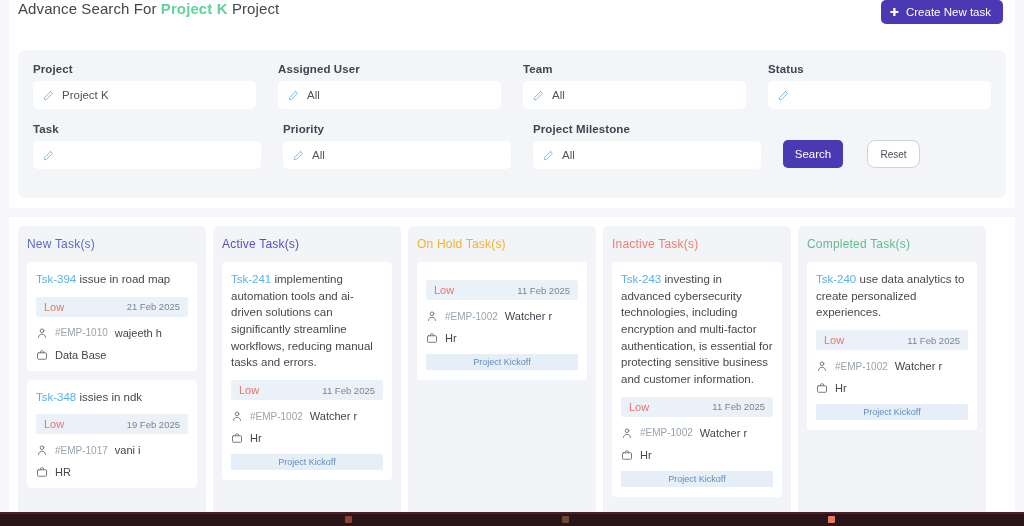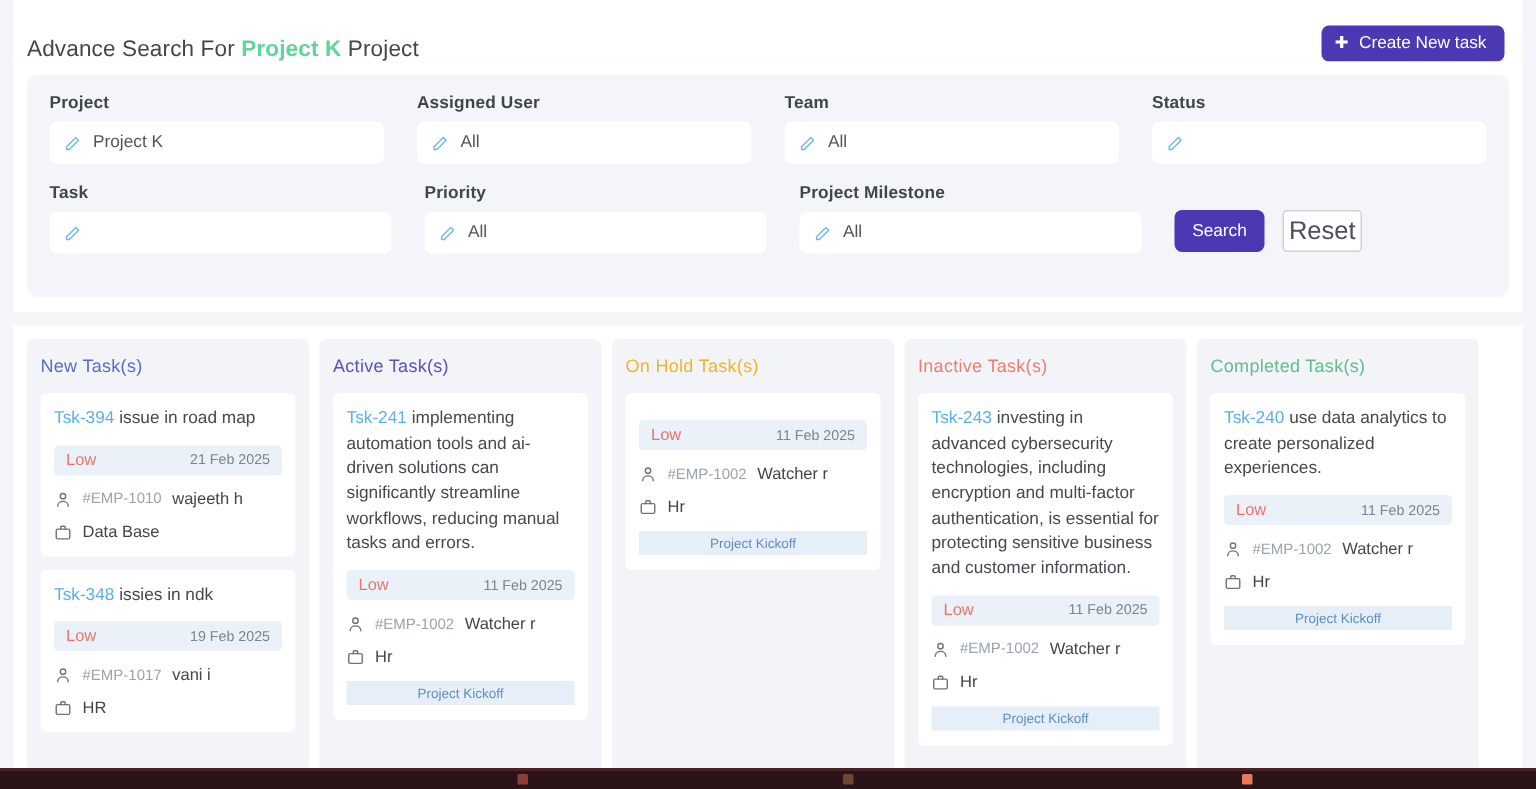--- a/index.html
+++ b/index.html
@@ -12,21 +12,21 @@
   .page {
     width: 1024px; height: 526px;
     position: relative;
     background: #f4f6f9;
   }
 
   
   .topbar {
     position: absolute; left: 9px; top: 0; width: 1006px; height: 41px;
     background: #ffffff;
-    display: flex; align-items: flex-end; justify-content: space-between;
+    display: flex; align-items: flex-start; justify-content: space-between;
     padding: 0 12px 0 9px;
   }
   .page-title {
     font-size: 15px; color: #4a5056; letter-spacing: .1px; font-weight: 400;
   }
   .page-title .hl { color: #5fd49b; font-weight: 700; }
   .page-title .plain { color: #41474d; }
   .btn-create {
     background: #4b38b3; color: #fff; border: none; border-radius: 5px;
     height: 24px; padding: 0 12px 0 9px;
@@ -55,29 +55,29 @@
   }
   .fbox {
     height: 28px; background: #fff; border-radius: 5px;
     display: flex; align-items: center; gap: 8px;
     padding: 0 10px;
     font-size: 11.5px; color: #4d545b;
   }
   .pencil { width: 11px; height: 11px; flex: 0 0 auto; display:block; }
   .fval { color: #4e555c; font-size: 11.5px; }
 
-  .btnrow { display: flex; align-items: flex-end; gap: 12px; padding-bottom: 1px; }
+  .btnrow { display: flex; align-items: flex-end; gap: 24px; padding-bottom: 1px; }
   .btn-search {
     background: #4b38b3; color: #fff; border: none; border-radius: 5px;
     height: 28px; width: 60px; font-size: 11.5px; font-family: inherit;
     cursor: pointer;
   }
   .btn-reset {
-    background: #fff; color: #4b4f57; border: 1px solid #cdd2dc; border-radius: 3px;
-    height: 28px; width: 53px; font-size: 17px; font-family: inherit;
+    background: #fff; color: #4b4f57; border: 1px solid #cdd2dc; border-radius: 8px;
+    height: 28px; width: 53px; font-size: 10px; font-family: inherit;
     cursor: pointer;
   }
 
   
   .board-wrap {
     position: absolute; left: 9px; top: 217px; width: 1006px; height: 300px;
     background: #ffffff; padding: 9px;
     overflow: hidden;
   }
   .board { display: flex; gap: 7px; height: 292px; }

